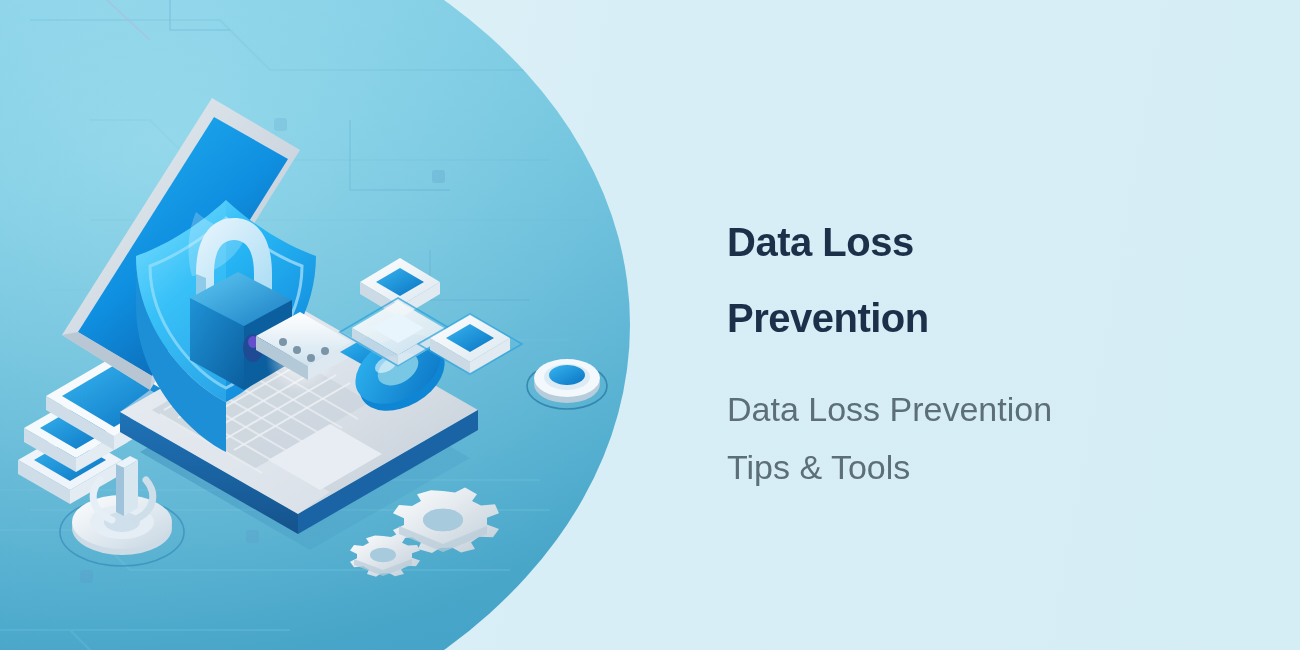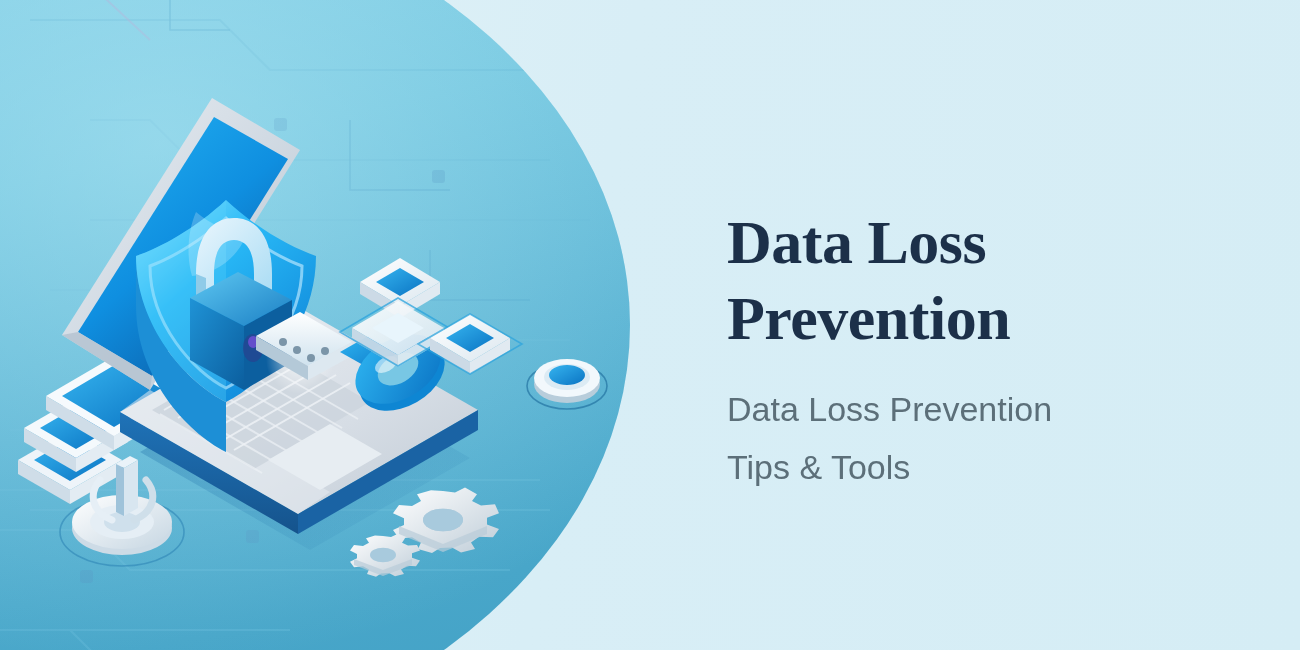--- a/index.html
+++ b/index.html
@@ -58,27 +58,26 @@
   }
   .illustration svg { width:100%; height:100%; display:block; overflow:visible; }
 
   
   .text-col {
     position:absolute;
     left:727px; top:204px;
     width:470px;
   }
   .headline {
-    font-size:62px;
+    font-size:40px;
     line-height:76px;
     font-weight:800;
     letter-spacing:-0.5px;
     color:#1c3049;
     white-space:pre-line;
-    font-family:Liberation Serif, serif;
   }
   .subhead {
     margin-top:24px;
     font-size:34px;
     line-height:58px;
     font-weight:400;
     color:#5c6f79;
     white-space:pre-line;
   }
 </style>

